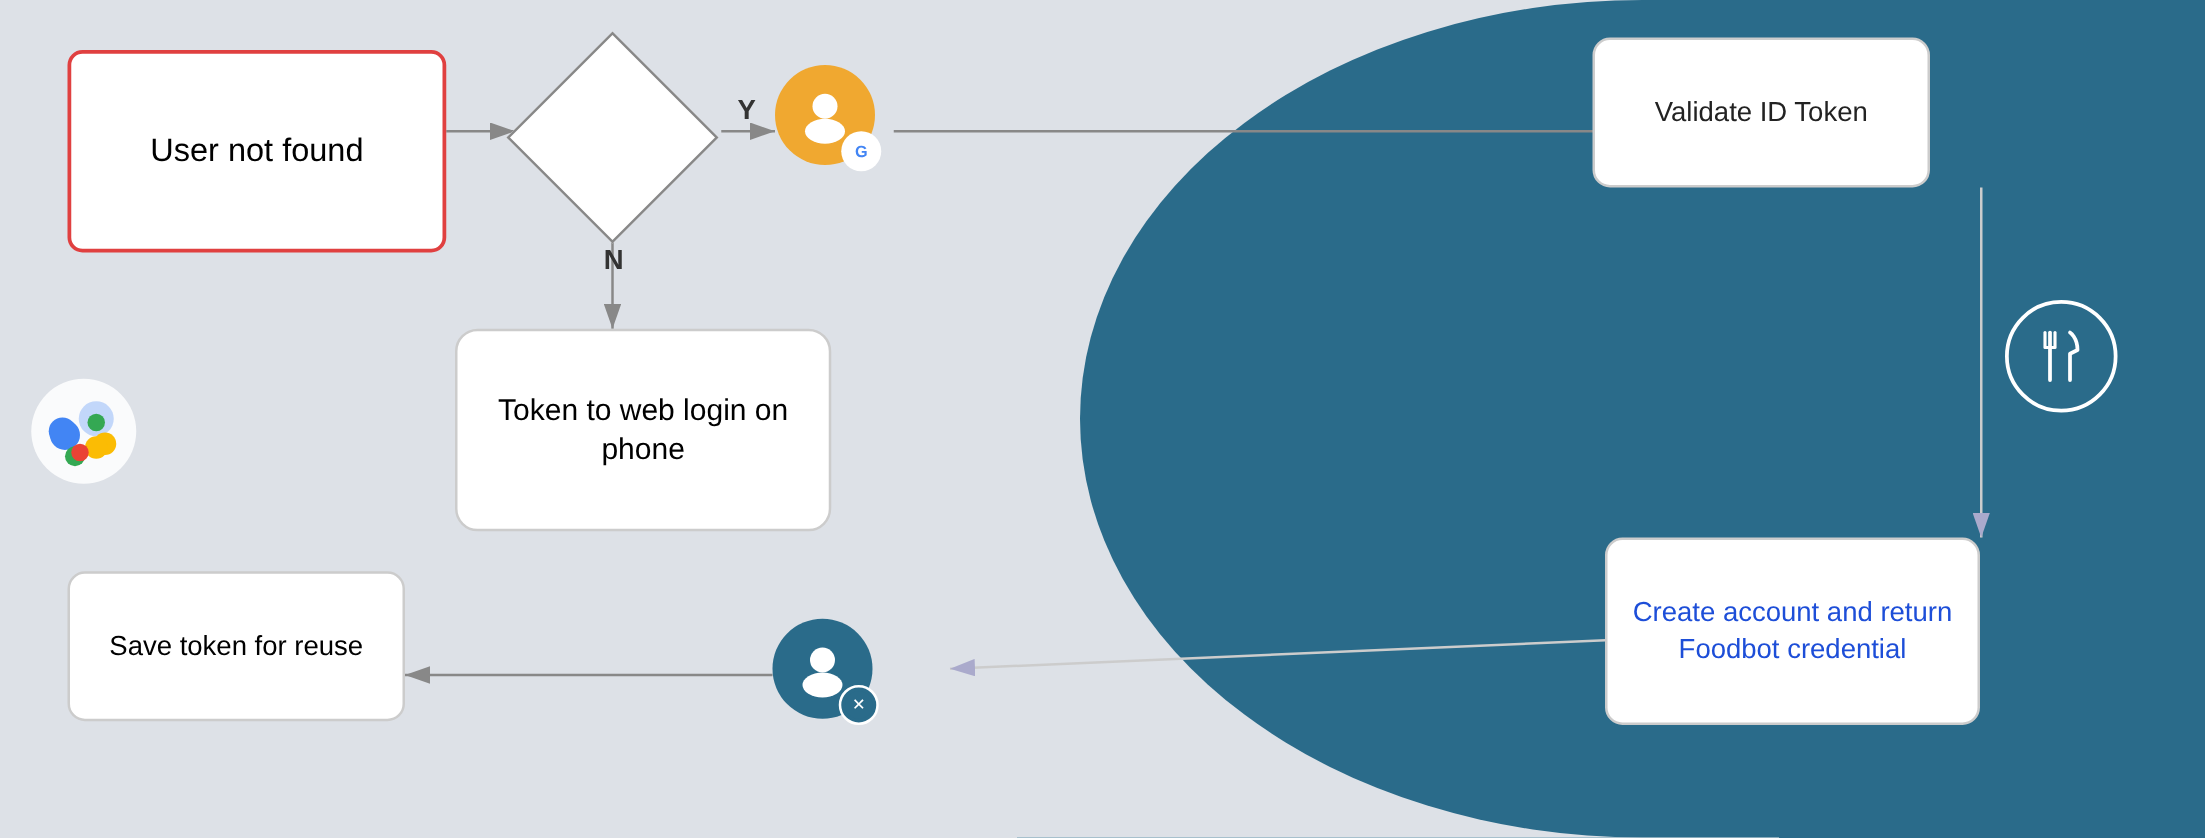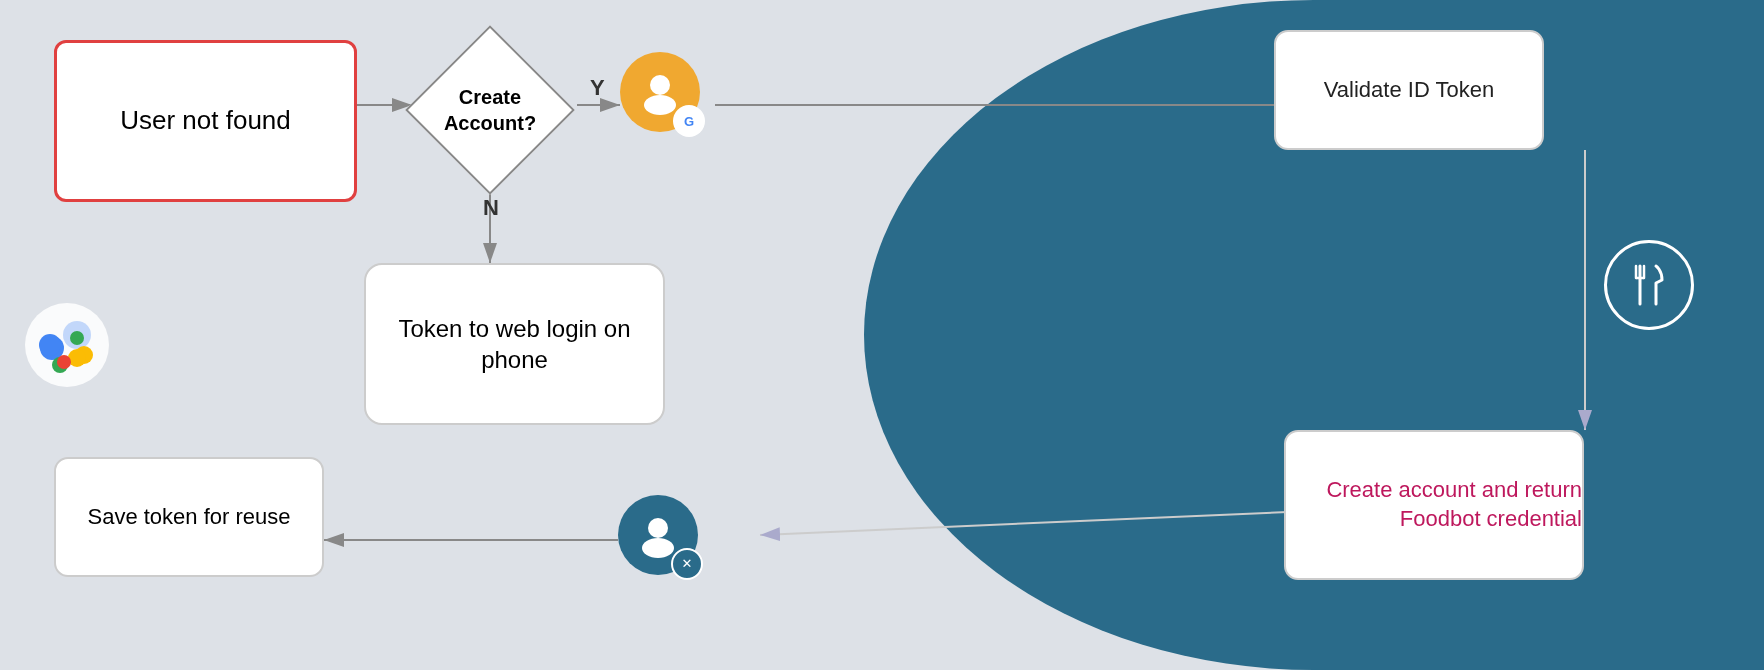--- a/index.html
+++ b/index.html
@@ -75,23 +75,22 @@
       border: 2px solid #ccc;
       color: #222;
       font-size: 22px;
     }
 
     .node-create-account {
       right: 180px; top: 430px;
       width: 300px; height: 150px;
       border-radius: 14px;
       border: 2px solid #ccc;
-      color: #be185d;
-      font-size: 22px;
-      text-align: right;
+      color: #1d4ed8;
+      font-size: 22px;
     }
 
     
     .diamond-wrapper {
       position: absolute;
       left: 410px; top: 30px;
       width: 160px; height: 160px;
       display: flex; align-items: center; justify-content: center;
     }
     .diamond {
@@ -218,21 +217,20 @@
 
   <line x1="618" y1="540" x2="324" y2="540" stroke="#888" stroke-width="2" marker-end="url(#arrowhead)"></line>
 </svg>
 
 <div class="node node-rect node-user-not-found">
   <span>User not found</span>
 </div>
 
 <div class="diamond-wrapper">
   <div class="diamond"></div>
-  <div class="diamond-label">Create<br>Account?</div>
 </div>
 
 <div class="y-label">Y</div>
 
 <div class="n-label">N</div>
 
 <div class="node node-send-to-web">
   <span>Token to web login
 on phone</span>
 </div>

